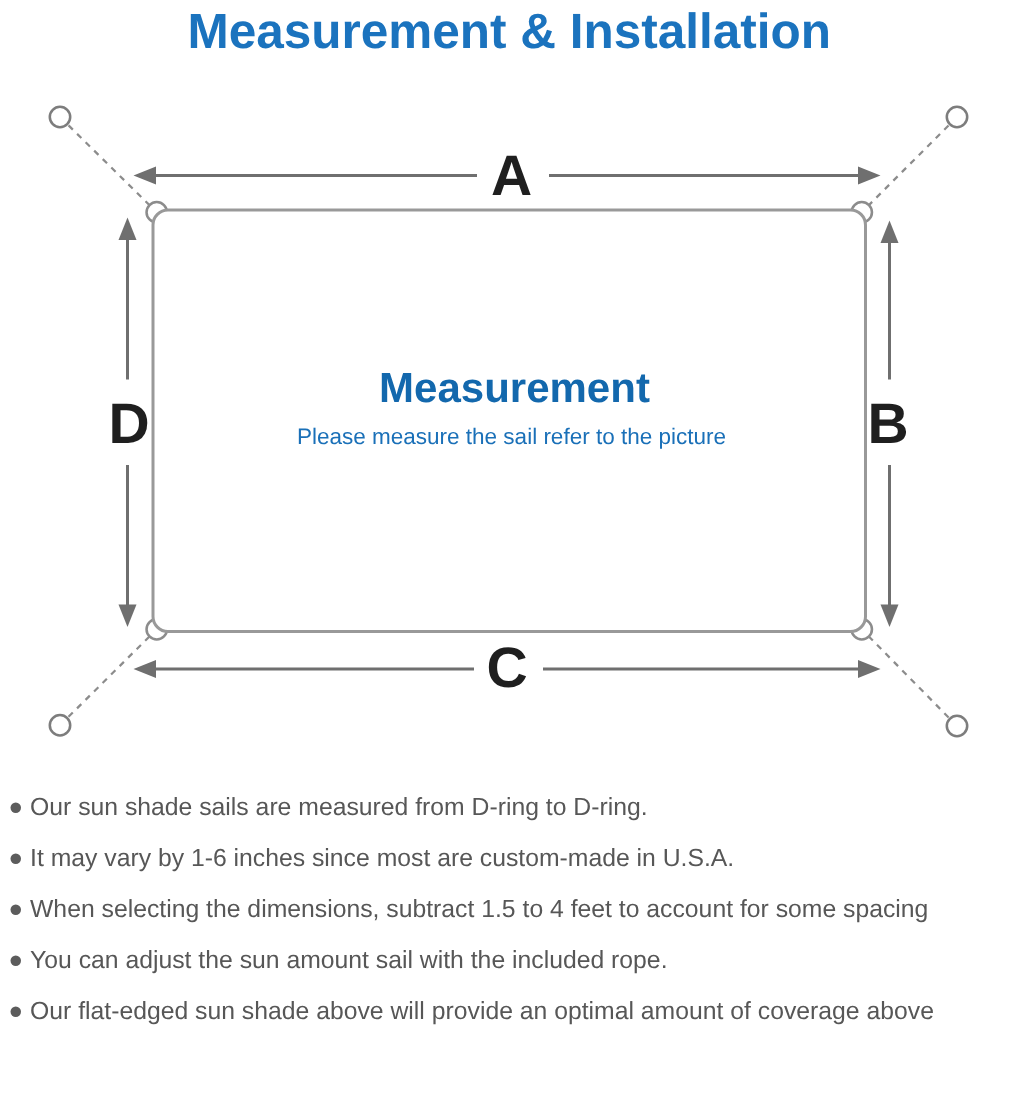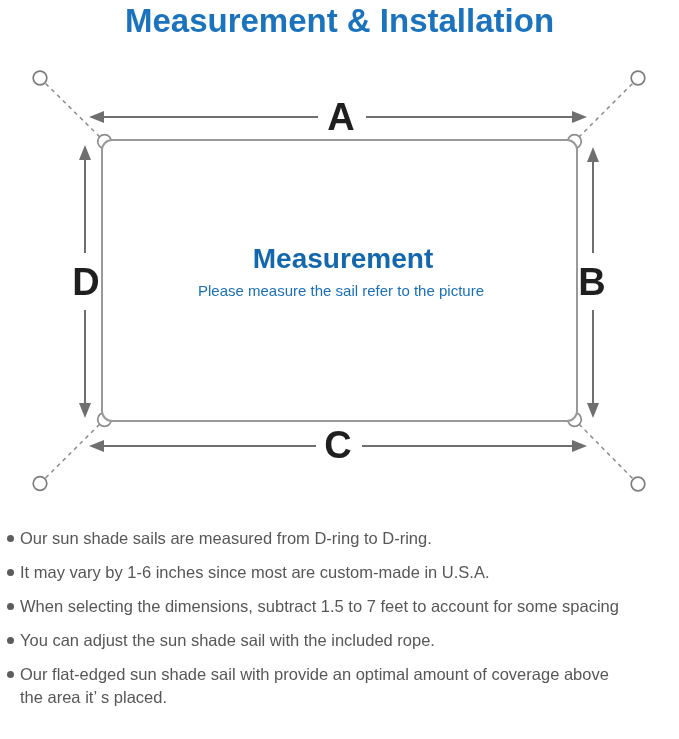--- a/index.html
+++ b/index.html
@@ -107,26 +107,25 @@
     <li class="note-item">
       <span class="note-dot"></span>
       <span class="note-line">Our sun shade sails are measured from D-ring to D-ring.</span>
     </li>
     <li class="note-item">
       <span class="note-dot"></span>
       <span class="note-line">It may vary by 1-6 inches since most are custom-made in U.S.A.</span>
     </li>
     <li class="note-item">
       <span class="note-dot"></span>
-      <span class="note-line">When selecting the dimensions, subtract 1.5 to 7 feet to account for some spacing</span>
+      <span class="note-line">When selecting the dimensions, subtract 1.5 to 4 feet to account for some spacing</span>
     </li>
     <li class="note-item">
       <span class="note-dot"></span>
-      <span class="note-line">You can adjust the sun shade sail with the included rope.</span>
+      <span class="note-line">You can adjust the sun amount sail with the included rope.</span>
     </li>
     <li class="note-item">
       <span class="note-dot"></span>
-      <span class="note-line">Our flat-edged sun shade sail with provide an optimal amount of coverage above</span>
-      <span class="note-line">the area it’ s placed.</span>
+      <span class="note-line">Our flat-edged sun shade above will provide an optimal amount of coverage above</span>
     </li>
   </ul>
 
 </div>
 
 </body></html>

